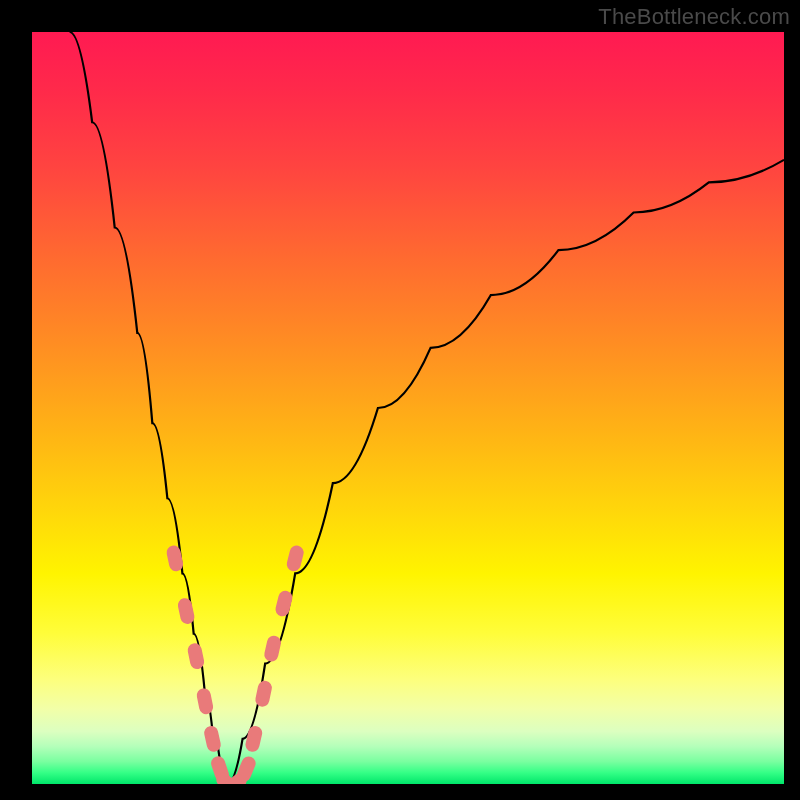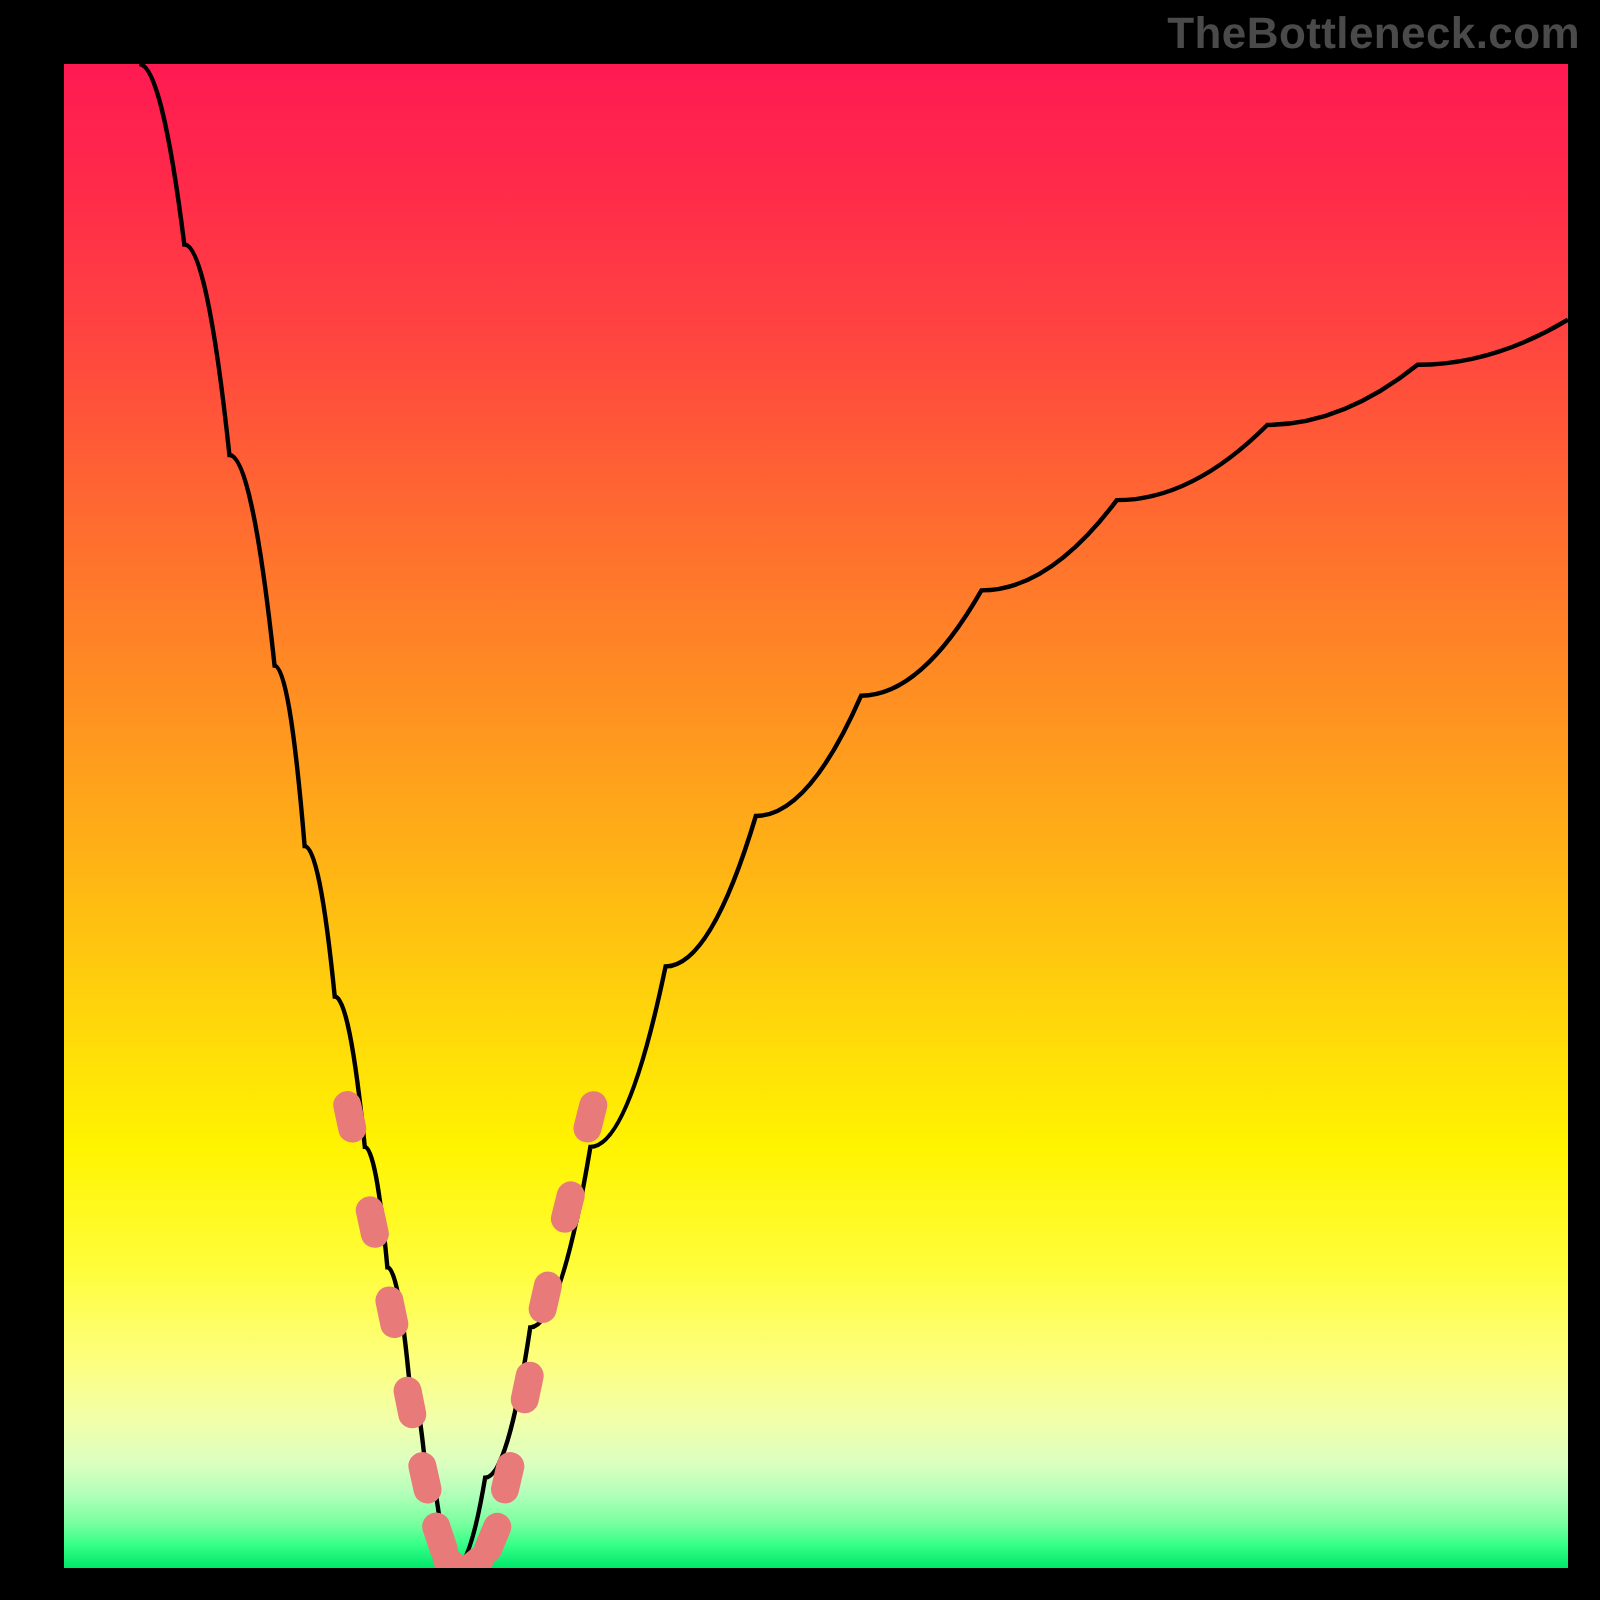--- a/index.html
+++ b/index.html
@@ -16,21 +16,21 @@
     width: 800px;
     height: 800px;
     background: #000;
   }
   .watermark {
     position: absolute;
     top: 4px;
     right: 10px;
     color: #4a4a4a;
     font-size: 22px;
-    font-weight: 700;
+    font-weight: 400;
     letter-spacing: 0.2px;
     z-index: 10;
   }
   .plot {
     position: absolute;
     left: 32px;
     top: 32px;
     width: 752px;
     height: 752px;
     overflow: hidden;

